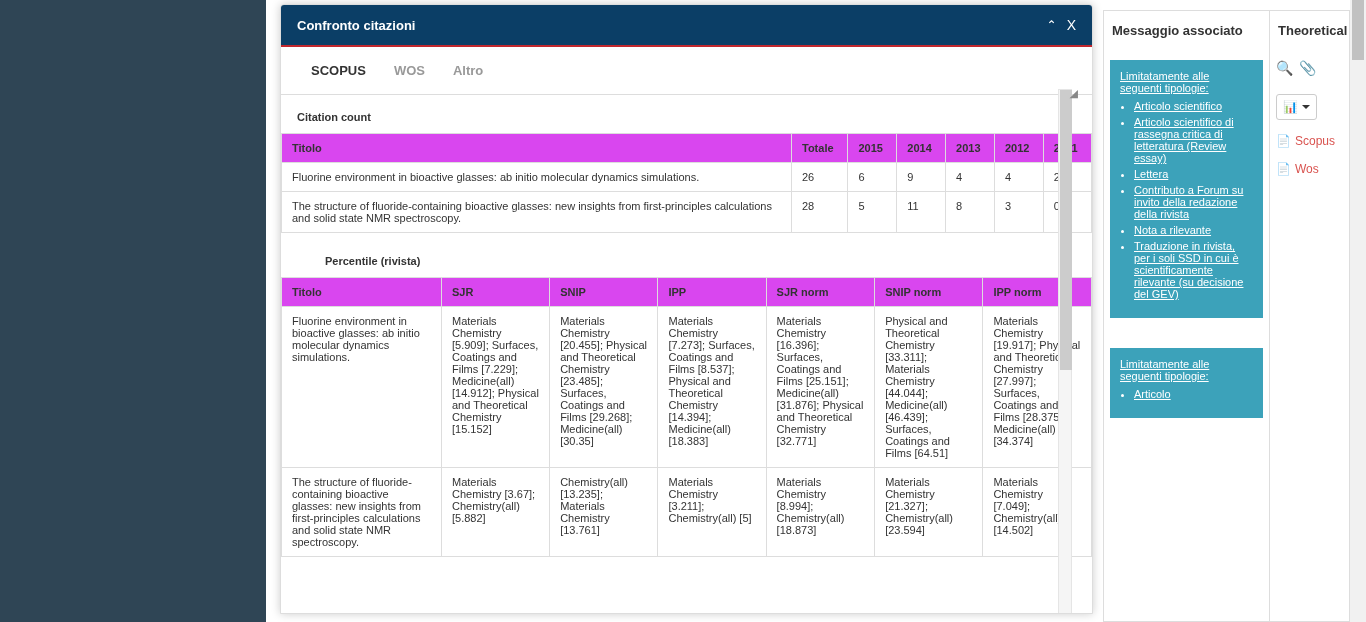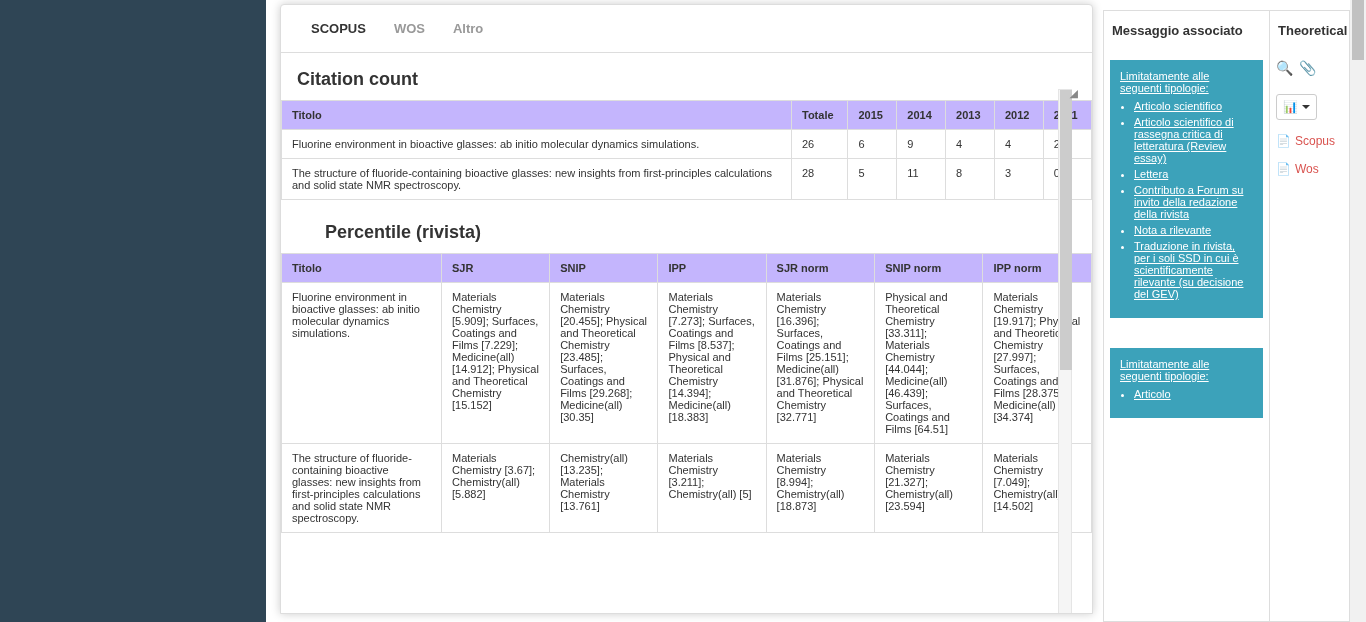--- a/index.html
+++ b/index.html
@@ -28,41 +28,48 @@
     border-radius: 4px 4px 0 0; overflow: hidden;
     display:flex; flex-direction:column; height: 610px;
   }
   .modal-header { background: #0b3e66; color: #fff; padding: 12px 16px; display:flex; justify-content:space-between; align-items:center; border-bottom: 2px solid #c1272d; }
   .modal-title { font-weight: bold; font-size: 13px; }
   .modal-close { display:flex; gap:10px; align-items:center; cursor:pointer; }
   .tabs { display:flex; border-bottom:1px solid #ddd; padding: 0 16px; }
   .tab { padding: 16px 14px; font-weight:bold; color:#999; font-size:13px; cursor:pointer; }
   .tab.active { color:#333; }
   .modal-body { flex:1; overflow-y:auto; padding: 10px 0 0 0; }
-  .section-title { font-weight:bold; font-size:18px; padding: 6px 16px 10px 16px; }
+  .section-title { font-weight:bold; font-size:11px; padding: 6px 16px 10px 16px; }
   table.data { width:100%; border-collapse:collapse; font-size:11px; }
   table.data th, table.data td { border:1px solid #ddd; padding:8px 10px; text-align:left; vertical-align:top; }
-  table.data th { font-weight:bold; background:#c4b5fd; }
+  table.data th { font-weight:bold; background:#d946ef; }
 
   .outer-scroll { position:absolute; right:0; top:0; bottom:0; width:16px; background:#f1f1f1; }
   .outer-scroll-thumb { position:absolute; top:0; left:2px; width:12px; height:60px; background:#c1c1c1; }
   .mini-scroll { position:absolute; right:20px; top:84px; width:14px; height:530px; background:#f5f5f5; border:1px solid #e5e5e5;}
   .mini-scroll-thumb { position:absolute; left:1px; top:0; width:12px; height:280px; background:#ccc;}
   .resize-handle { position:absolute; right:14px; top:82px; color:#888; font-size:11px; }
 </style>
 </head>
 <body>
 
 <div class="app">
   <div class="left-panel"></div>
 
   <div class="main-area">
     <div class="modal-region">
 
       <div class="modal">
+        <div class="modal-header">
+          <div class="modal-title">Confronto citazioni</div>
+          <div class="modal-close">
+            <span style="font-size:12px;">⌃</span>
+            <span style="font-size:14px;">X</span>
+          </div>
+        </div>
 
         <div class="tabs">
           <div class="tab active">SCOPUS</div>
           <div class="tab">WOS</div>
           <div class="tab">Altro</div>
         </div>
 
         <div class="modal-body" id="modal-body">
           <div class="section-title">Citation count</div>
           <table class="data" id="citation-table">

